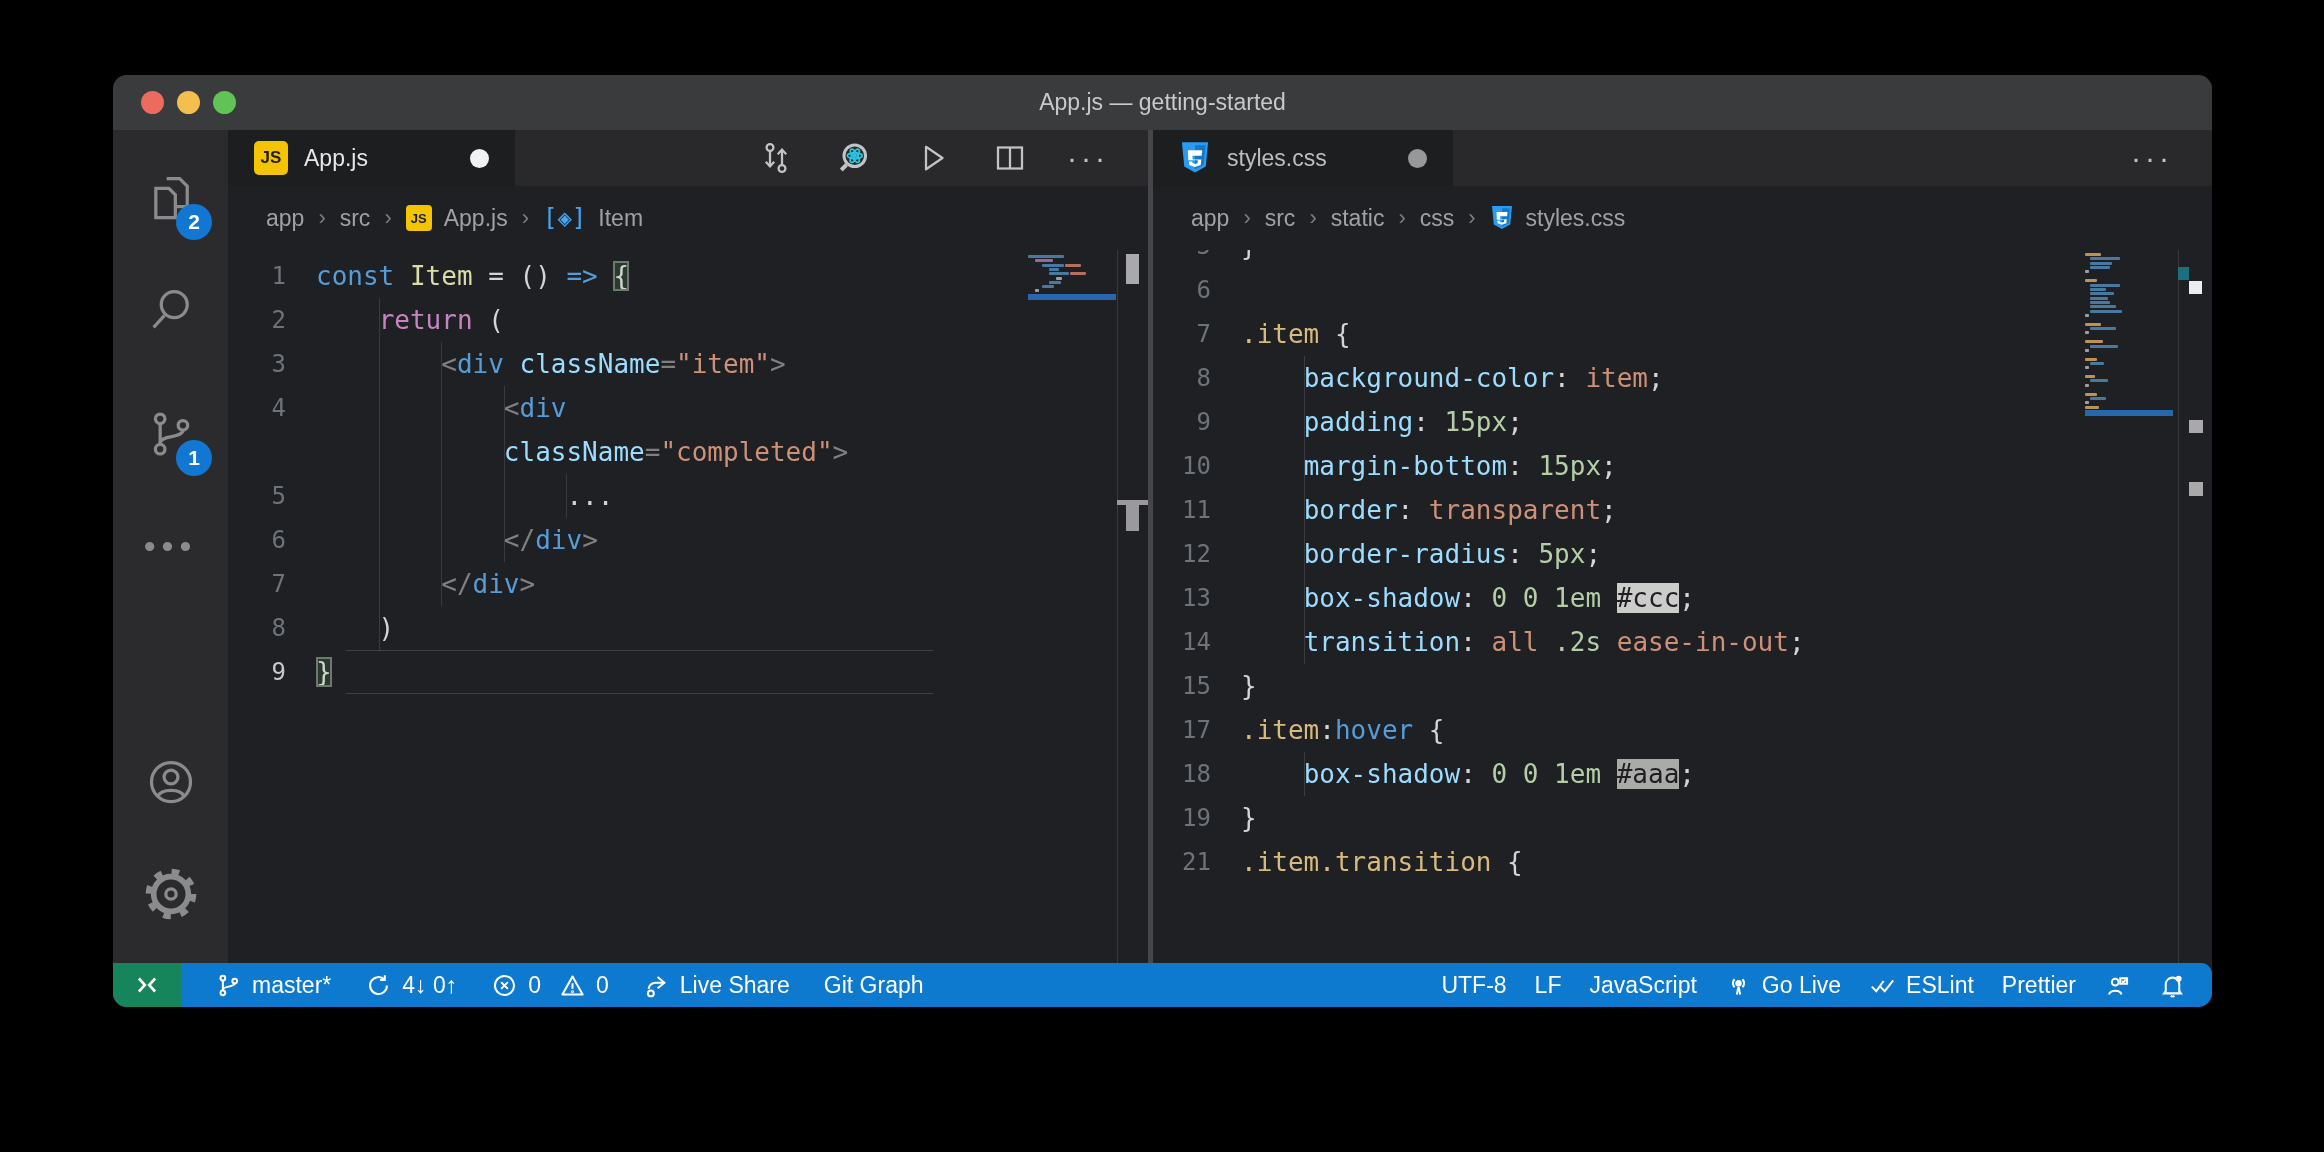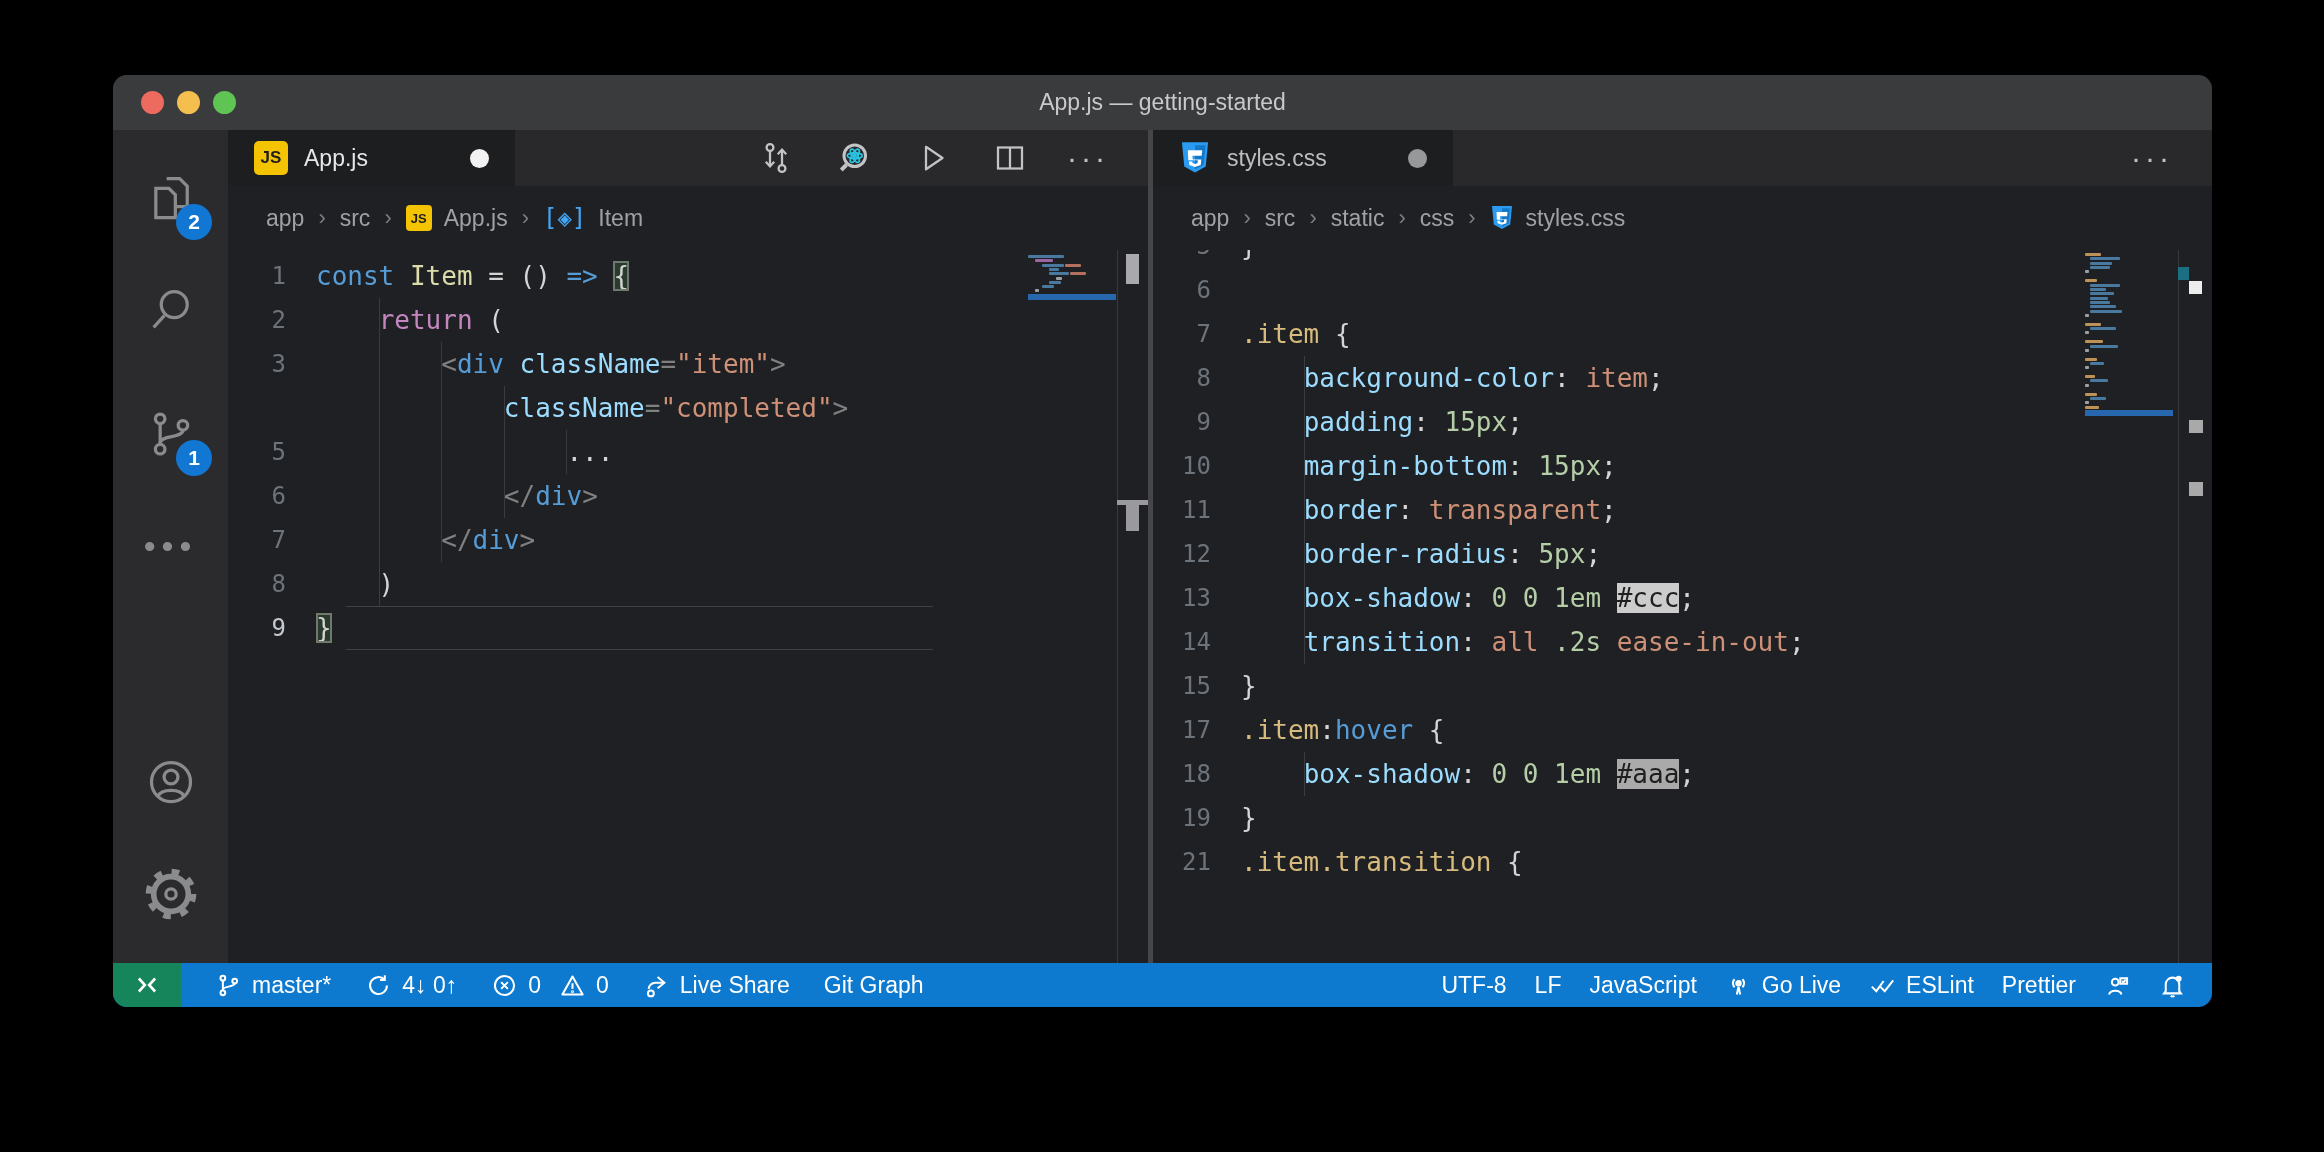--- a/index.html
+++ b/index.html
@@ -97,21 +97,21 @@
   .mm-b{background:#49799f}.mm-p{background:#9b64a3}.mm-w{background:#9aa0a6}
   .mm-g{background:#bd9257}.mm-s{background:#b4705c}
   .mm-sel { position:absolute; left:0; right:4px; height:6px; background:#2667ad; }
   .ruler { position:absolute; top:0; bottom:0; border-left:1px solid #39393d; }
   .pane.left .ruler { left:889px; width:33px; }
   .pane.right .ruler { left:1025px; width:34px; }
   .deco { position:absolute; }
 
   
   .statusbar { position:absolute; left:0; bottom:0; right:0; height:44px; background:#0d7ad0;
-               display:flex; align-items:center; color:#fff; font-size:23px; }
+               display:flex; align-items:center; color:#fff; font-size:23px;border-radius:11px; }
   .sb-remote { width:68px; height:44px; background:#17855c; display:flex; align-items:center;
                justify-content:center; flex:none; border-radius:0 0 0 14px; }
   .sb-item { display:flex; align-items:center; gap:10px; margin-left:34px; white-space:nowrap; }
   .sb-right { margin-left:auto; display:flex; align-items:center; padding-right:26px; }
   .sb-right .sb-item { margin-left:28px; }
   .sb-item svg { width:27px; height:27px; stroke:#fff; fill:none; stroke-width:1.8; }
   .sb-remote svg { width:26px; height:26px; stroke:#fff; fill:none; stroke-width:2.4; }
 </style>
 </head>
 <body>
@@ -230,20 +230,21 @@
             <span class="bc-sep">›</span>
             <span class="bc-ic bc-sym">[◈]</span>
             <span>Item</span>
           </div>
 
           <div class="code-region">
             <div class="code-rows" id="code-left">
                 <div class="crow"><span class="lnum">1</span><span class="ltext"><span class="tk-kw">const </span><span class="tk-fn">Item</span><span class="tk-pu"> = () </span><span class="tk-kw">=&gt;</span><span class="tk-pu"> </span><span class="tk-bm">{</span></span></div>
                 <div class="crow"><span class="lnum">2</span><span class="ltext"><i class="guide" style="left: 4ch;"></i><span class="tk-pu">    </span><span class="tk-ct">return</span><span class="tk-pu"> (</span></span></div>
                 <div class="crow"><span class="lnum">3</span><span class="ltext"><i class="guide" style="left: 4ch;"></i><i class="guide" style="left: 8ch;"></i><span class="tk-pu">        </span><span class="tk-tp">&lt;</span><span class="tk-tg">div</span><span class="tk-pu"> </span><span class="tk-at">className</span><span class="tk-tp">=</span><span class="tk-st">"item"</span><span class="tk-tp">&gt;</span></span></div>
+                <div class="crow"><span class="lnum">4</span><span class="ltext"><i class="guide" style="left: 4ch;"></i><i class="guide" style="left: 8ch;"></i><i class="guide" style="left: 12ch;"></i><span class="tk-pu">            </span><span class="tk-tp">&lt;</span><span class="tk-tg">div</span></span></div>
                 <div class="crow"><span class="lnum"></span><span class="ltext"><i class="guide" style="left: 4ch;"></i><i class="guide" style="left: 8ch;"></i><i class="guide" style="left: 12ch;"></i><span class="tk-pu">            </span><span class="tk-at">className</span><span class="tk-tp">=</span><span class="tk-st">"completed"</span><span class="tk-tp">&gt;</span></span></div>
                 <div class="crow"><span class="lnum">5</span><span class="ltext"><i class="guide" style="left: 4ch;"></i><i class="guide" style="left: 8ch;"></i><i class="guide" style="left: 12ch;"></i><i class="guide" style="left: 16ch;"></i><span class="tk-pu">                </span><span class="tk-pu">...</span></span></div>
                 <div class="crow"><span class="lnum">6</span><span class="ltext"><i class="guide" style="left: 4ch;"></i><i class="guide" style="left: 8ch;"></i><i class="guide" style="left: 12ch;"></i><span class="tk-pu">            </span><span class="tk-tp">&lt;/</span><span class="tk-tg">div</span><span class="tk-tp">&gt;</span></span></div>
                 <div class="crow"><span class="lnum">7</span><span class="ltext"><i class="guide" style="left: 4ch;"></i><i class="guide" style="left: 8ch;"></i><span class="tk-pu">        </span><span class="tk-tp">&lt;/</span><span class="tk-tg">div</span><span class="tk-tp">&gt;</span></span></div>
                 <div class="crow"><span class="lnum">8</span><span class="ltext"><i class="guide" style="left: 4ch;"></i><span class="tk-pu">    )</span></span></div>
                 <div class="crow cur"><span class="lnum lncur">9</span><span class="ltext"><span class="tk-bm">}</span></span></div>
               </div>
             <div class="minimap" id="map-left">
                 <div class="mm-bar mm-b" style="top: 0px; left: 0px; width: 36px;"></div>
                 <div class="mm-bar mm-p" style="top: 4.3px; left: 7px; width: 18px;"></div>

